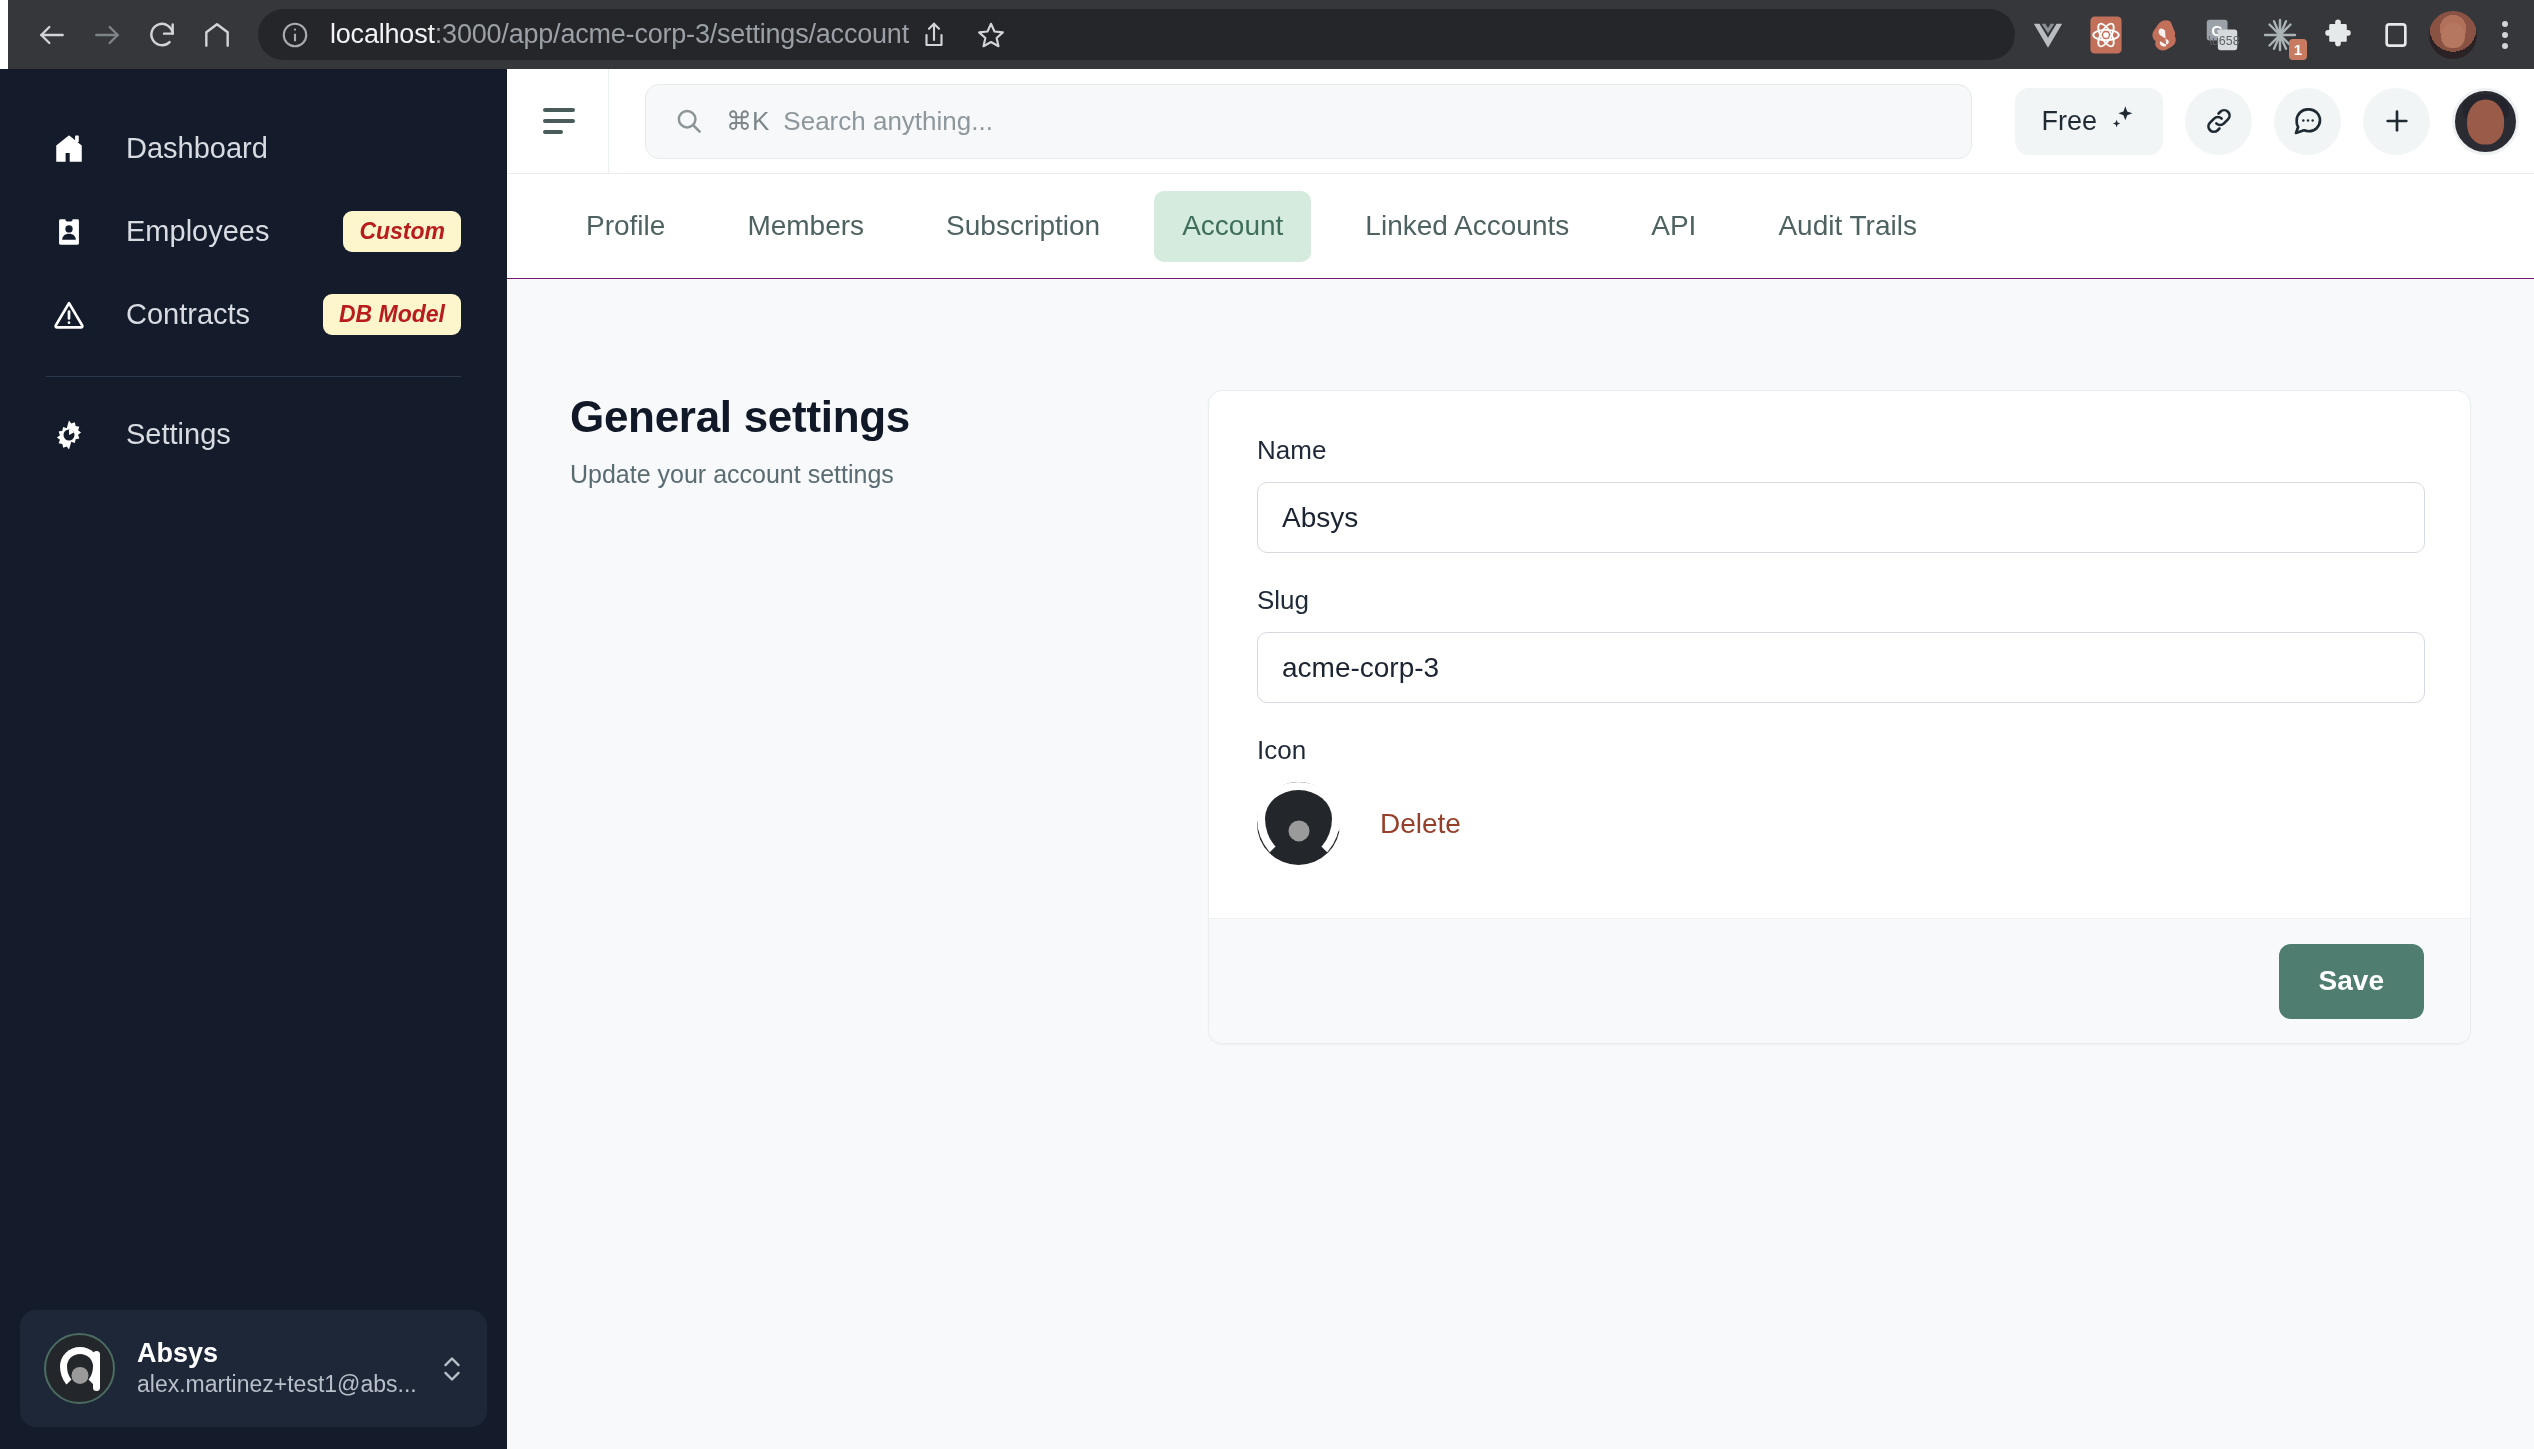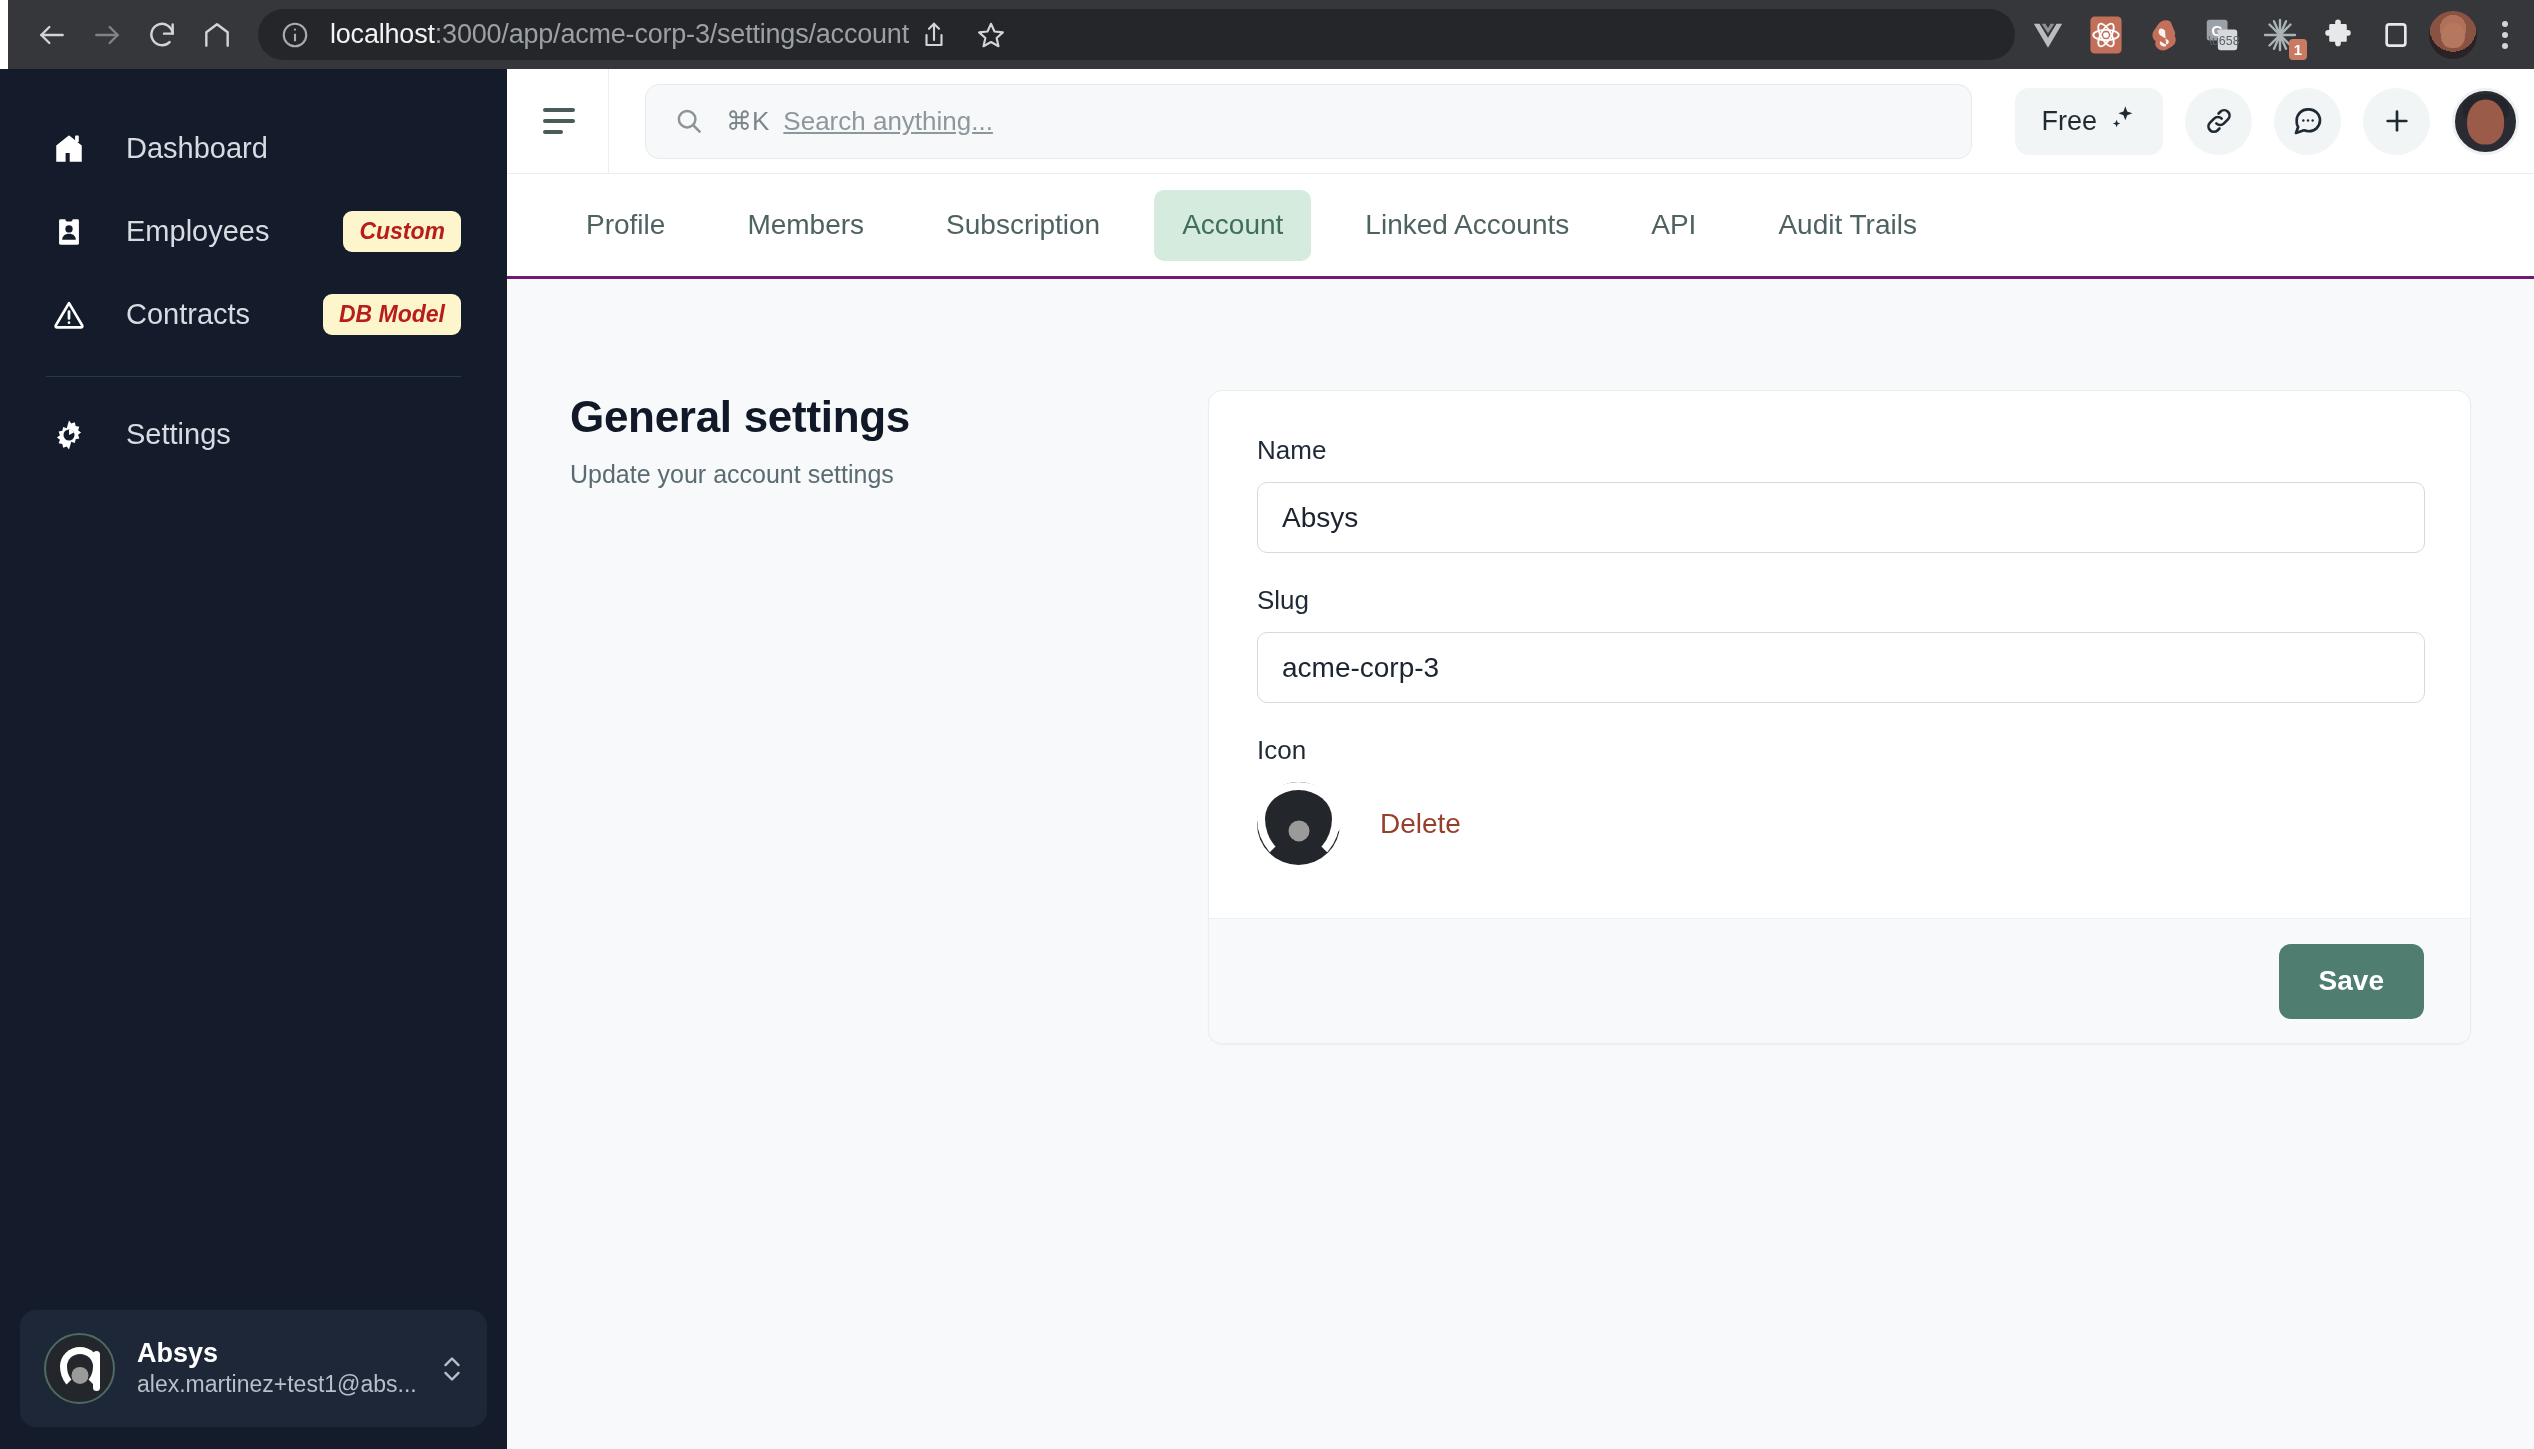--- a/index.html
+++ b/index.html
@@ -154,21 +154,21 @@
     width: 1327px; height: 75px;
     background: #f6f8f9;
     border: 1px solid #e6ebec;
     border-radius: 14px;
     display: flex; align-items: center;
     padding: 0 28px;
     cursor: text;
   }
   #search-icon { flex: none; color: #8d9599; display: flex; align-items: center; }
   #search-kbd { margin-left: 22px; font-size: 26px; color: #7d868b; white-space: nowrap; }
-  #search-placeholder { margin-left: 14px; font-size: 26px; color: #8e979c; white-space: nowrap; text-decoration: underline; }
+  #search-placeholder { margin-left: 14px; font-size: 26px; color: #8e979c; white-space: nowrap; }
   #topbar-right { margin-left: auto; display: flex; align-items: center; gap: 22px; padding-right: 16px; }
   #plan-pill {
     height: 67px; padding: 0 26px;
     background: #f2f5f6; border-radius: 14px;
     display: flex; align-items: center; gap: 12px;
     font-size: 27px; color: #1f2a33; cursor: pointer;
   }
   .round-btn {
     width: 67px; height: 67px; border-radius: 50%;
     background: #f2f5f6;
@@ -192,21 +192,21 @@
     background: #24242c;
   }
 
   
   #tabs {
     position: absolute; left: 507px; top: 105px;
     width: 2028px; height: 105px;
     background: #ffffff;
     display: flex; align-items: center;
     padding-left: 51px;
-    border-bottom: 3px solid #701a75;
+    border-bottom: 1px solid #701a75;
   }
   .tab {
     height: 71px; padding: 0 28px;
     display: flex; align-items: center;
     font-size: 28px; color: #4e6261;
     border-radius: 10px;
     cursor: pointer; white-space: nowrap;
     margin-right: 26px;
   }
   .tab.active { background: #d5ebdd; color: #3f6e5c; }

